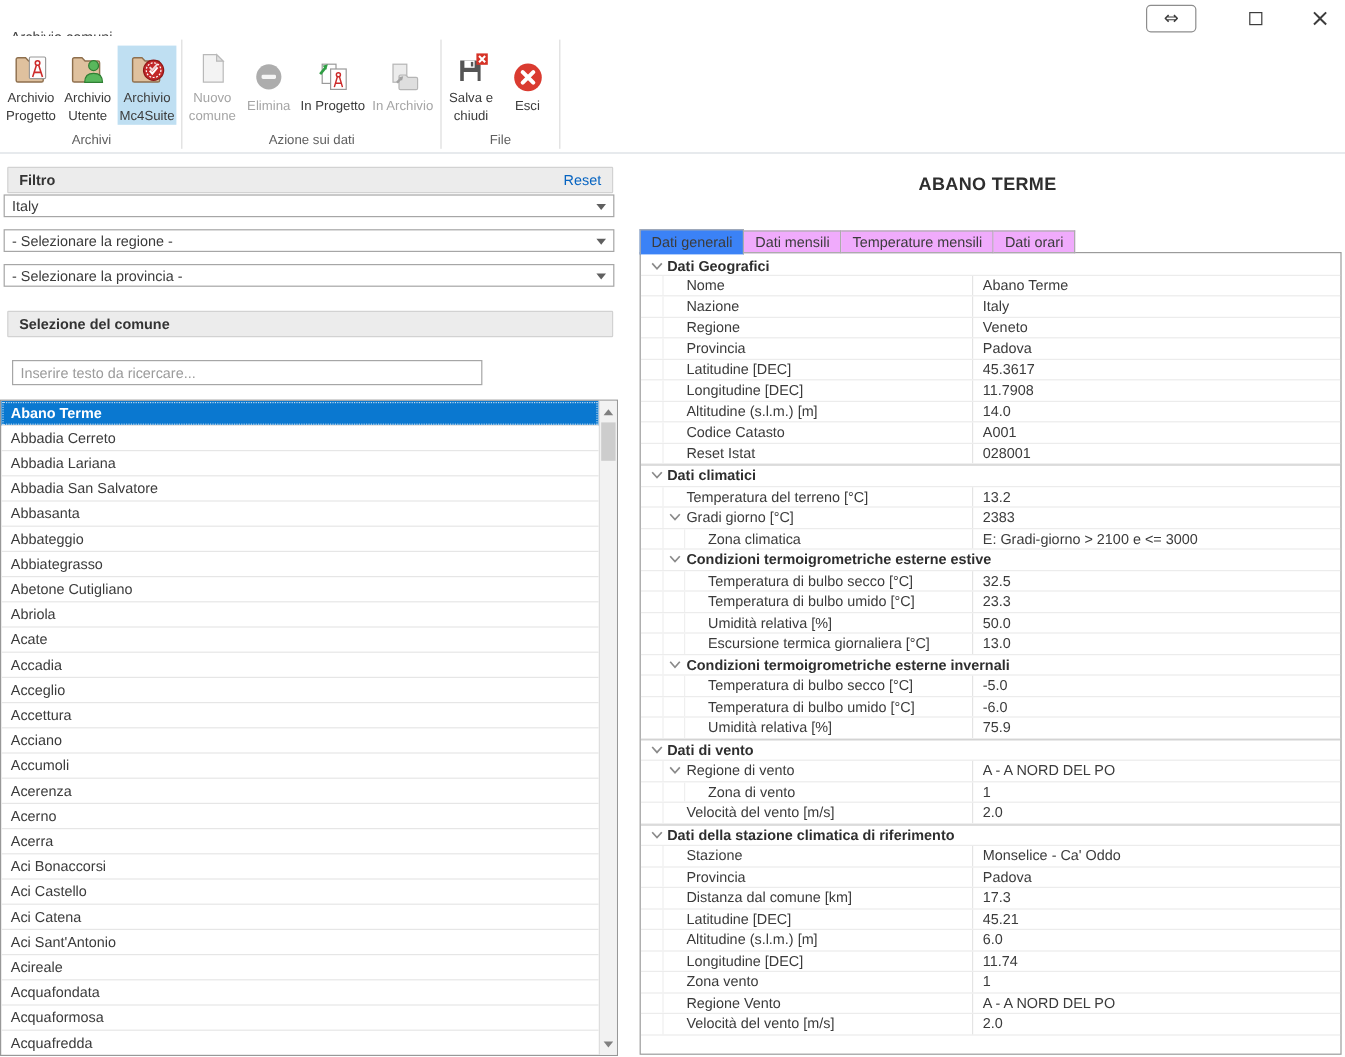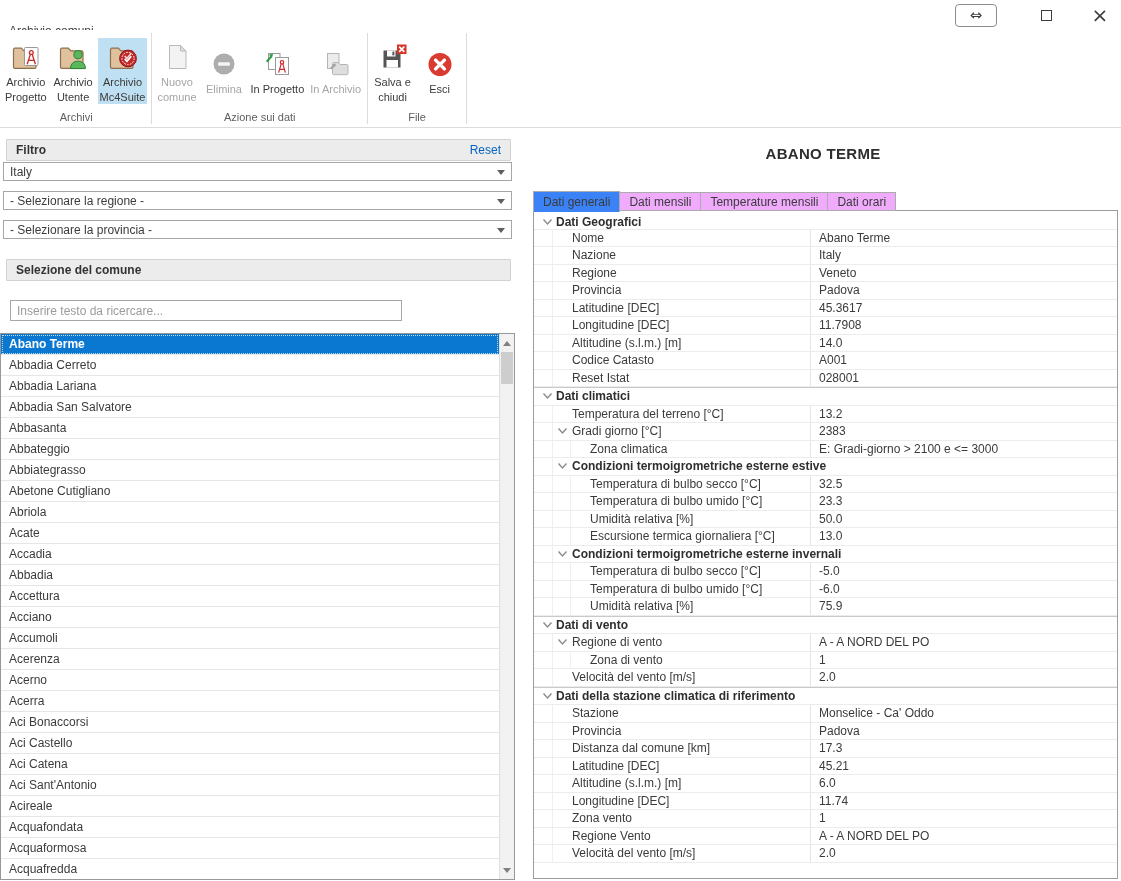--- a/index.html
+++ b/index.html
@@ -250,21 +250,21 @@
           <div class="litem">Abbadia Cerreto</div>
           <div class="litem">Abbadia Lariana</div>
           <div class="litem">Abbadia San Salvatore</div>
           <div class="litem">Abbasanta</div>
           <div class="litem">Abbateggio</div>
           <div class="litem">Abbiategrasso</div>
           <div class="litem">Abetone Cutigliano</div>
           <div class="litem">Abriola</div>
           <div class="litem">Acate</div>
           <div class="litem">Accadia</div>
-          <div class="litem">Abbadia</div>
+          <div class="litem">Acceglio</div>
           <div class="litem">Accettura</div>
           <div class="litem">Acciano</div>
           <div class="litem">Accumoli</div>
           <div class="litem">Acerenza</div>
           <div class="litem">Acerno</div>
           <div class="litem">Acerra</div>
           <div class="litem">Aci Bonaccorsi</div>
           <div class="litem">Aci Castello</div>
           <div class="litem">Aci Catena</div>
           <div class="litem">Aci Sant'Antonio</div>

